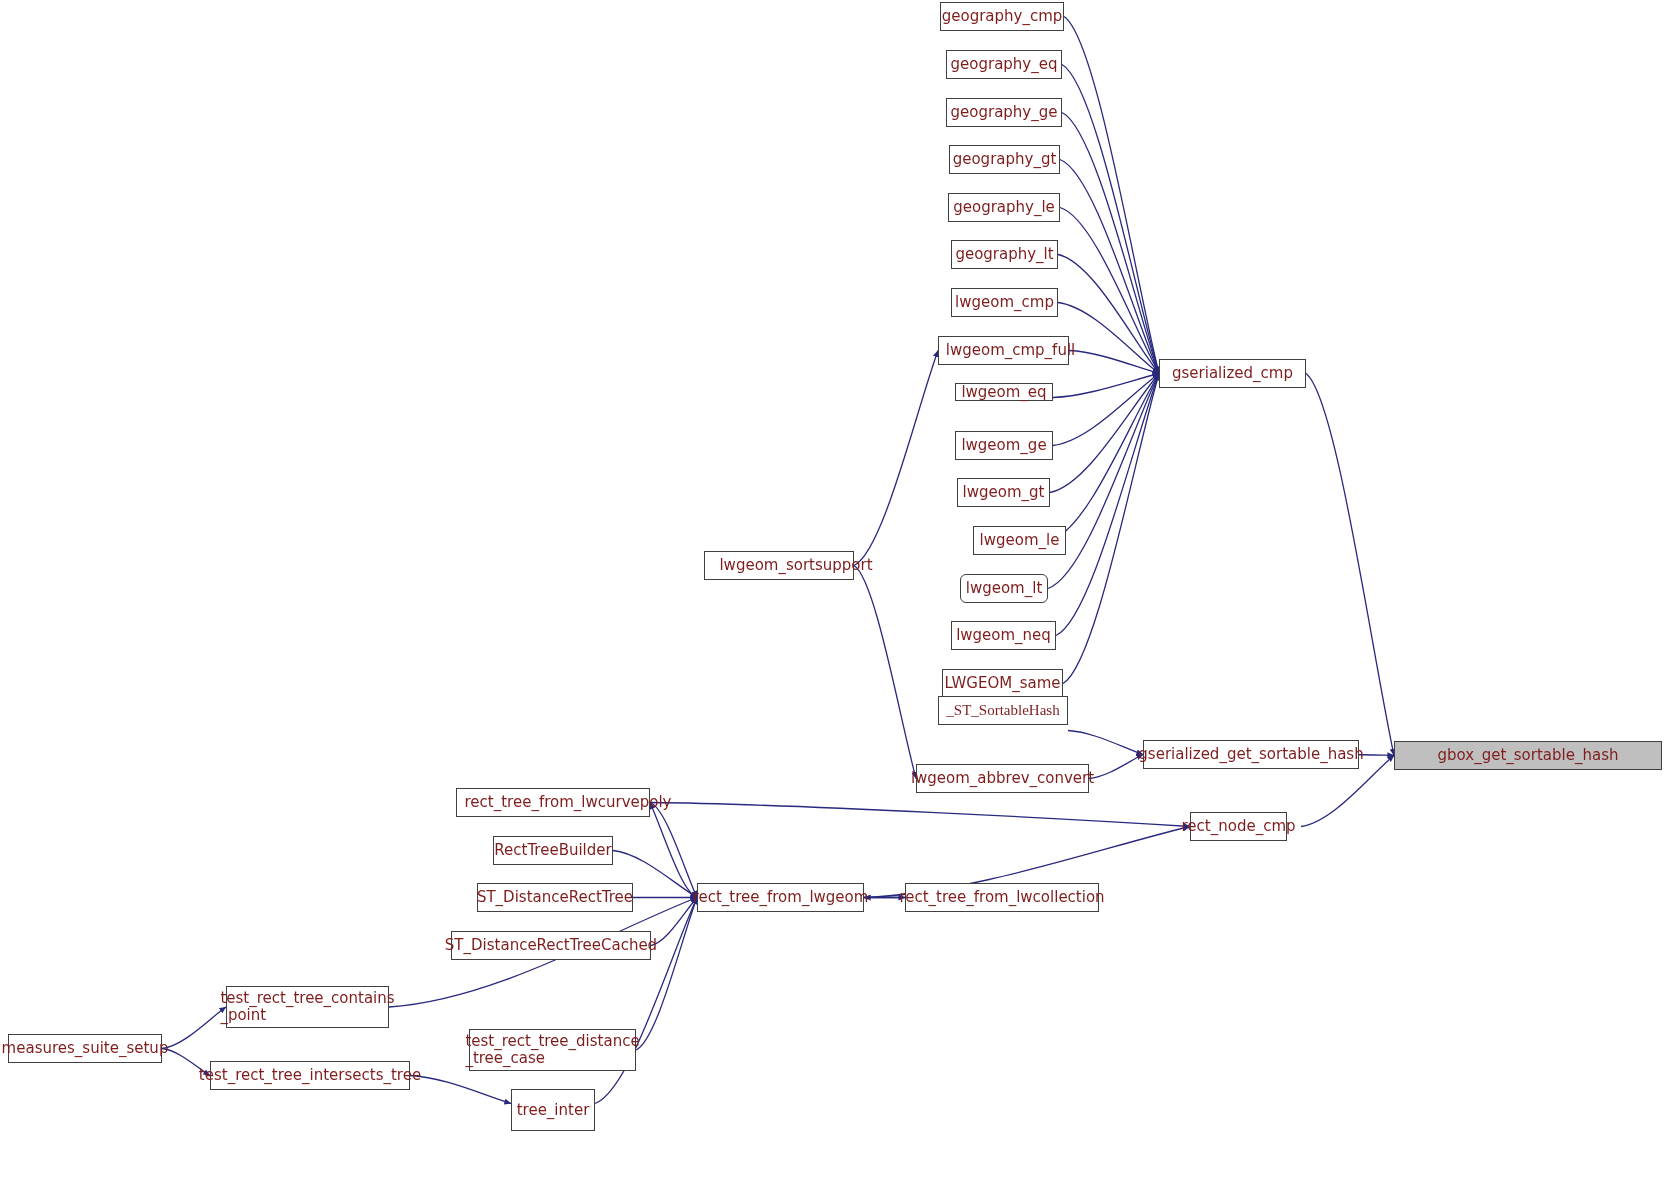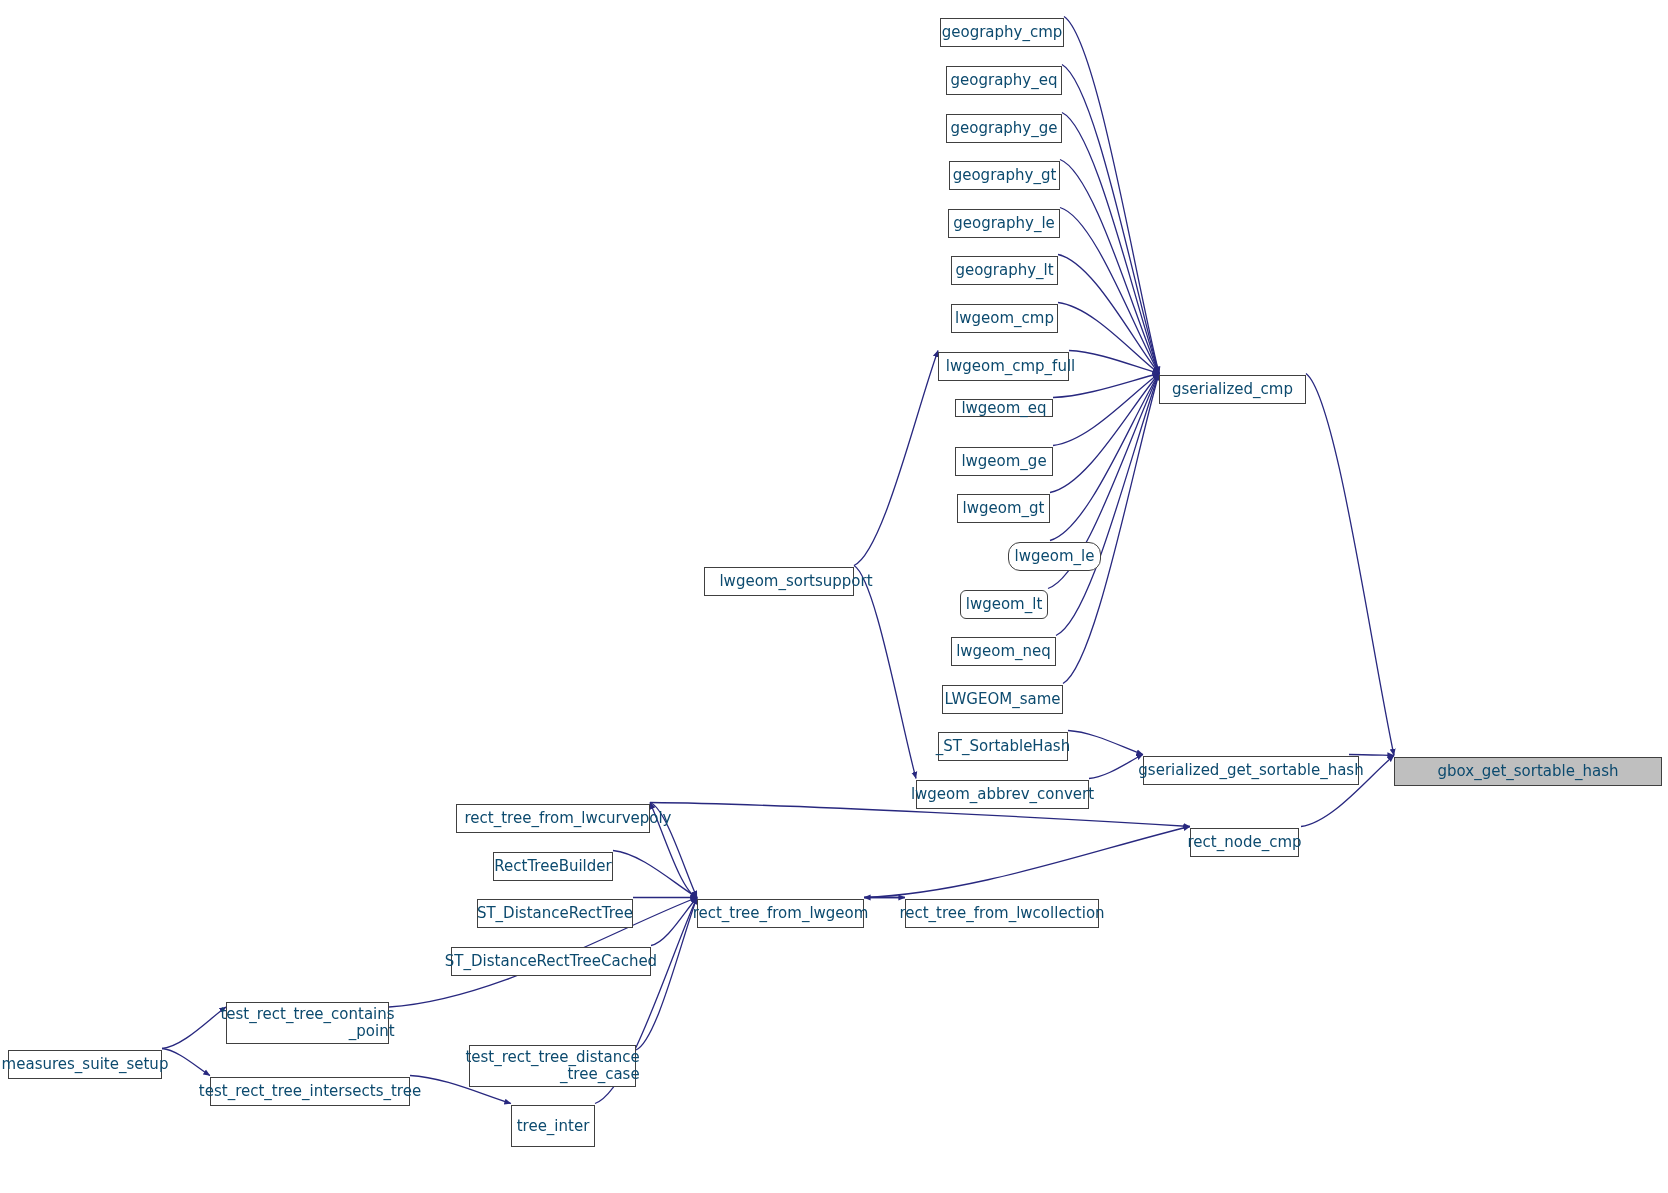--- a/index.html
+++ b/index.html
@@ -21,31 +21,30 @@
     top: 0;
     width: 1668px;
     height: 1193px;
     pointer-events: none;
   }
   .node {
     position: absolute;
     box-sizing: border-box;
     border: 1px solid #404040;
     background: #ffffff;
-    color: #0c4a6e;
+    color: #7f1d1d;
     font-size: 15px;
     line-height: 1.12;
     display: flex;
     align-items: center;
     justify-content: center;
-    text-align: right;
+    text-align: left;
     white-space: pre-line;
     padding: 0 6px;
     z-index: 2;
-    margin-top: 16px;
   }
   .node.highlight {
     background: #bfbfbf;
     border-color: #404040;
   }
 </style>
 </head>
 <body>
 
 <div id="canvas">
@@ -97,32 +96,32 @@
     <div class="node" style="left: 946px; top: 50px; width: 116px; height: 29px;">geography_eq</div>
     <div class="node" style="left: 946px; top: 98px; width: 116px; height: 29px;">geography_ge</div>
     <div class="node" style="left: 949px; top: 145px; width: 111px; height: 29px;">geography_gt</div>
     <div class="node" style="left: 948px; top: 193px; width: 112px; height: 29px;">geography_le</div>
     <div class="node" style="left: 951px; top: 240px; width: 107px; height: 29px;">geography_lt</div>
     <div class="node" style="left: 951px; top: 288px; width: 107px; height: 29px;">lwgeom_cmp</div>
     <div class="node" style="left: 938px; top: 336px; width: 131px; height: 29px; padding-left: 20px;">lwgeom_cmp_full</div>
     <div class="node" style="left: 955px; top: 383px; width: 98px; height: 18px;">lwgeom_eq</div>
     <div class="node" style="left: 955px; top: 431px; width: 98px; height: 29px;">lwgeom_ge</div>
     <div class="node" style="left: 957px; top: 478px; width: 93px; height: 29px;">lwgeom_gt</div>
-    <div class="node" style="left: 1008px; top: 526px; width: 93px; height: 29px; border-radius: 12px;">lwgeom_le</div>
+    <div class="node" style="left: 973px; top: 526px; width: 93px; height: 29px;">lwgeom_le</div>
     <div class="node" style="left: 960px; top: 574px; width: 88px; height: 29px; border-radius: 6px;">lwgeom_lt</div>
     <div class="node" style="left: 951px; top: 621px; width: 105px; height: 29px;">lwgeom_neq</div>
     <div class="node" style="left: 942px; top: 669px; width: 121px; height: 29px;">LWGEOM_same</div>
-    <div class="node" style="left: 938px; top: 716px; width: 130px; height: 29px;">_ST_SortableHash</div>
+    <div class="node" style="left: 938px; top: 696px; width: 130px; height: 29px; font-family: Liberation Serif, serif;">_ST_SortableHash</div>
     <div class="node" style="left: 704px; top: 551px; width: 150px; height: 29px; padding-left: 40px;">lwgeom_sortsupport</div>
     <div class="node" style="left: 1159px; top: 359px; width: 147px; height: 29px;">gserialized_cmp</div>
     <div class="node" style="left: 916px; top: 764px; width: 173px; height: 29px;">lwgeom_abbrev_convert</div>
     <div class="node" style="left: 1143px; top: 740px; width: 216px; height: 29px;">gserialized_get_sortable_hash</div>
     <div class="node highlight" style="left: 1394px; top: 741px; width: 268px; height: 29px;">gbox_get_sortable_hash</div>
     <div class="node" style="left: 456px; top: 788px; width: 194px; height: 29px; padding-left: 36px;">rect_tree_from_lwcurvepoly</div>
-    <div class="node" style="left: 1190px; top: 812px; width: 109px; height: 29px;">rect_node_cmp</div>
+    <div class="node" style="left: 1190px; top: 812px; width: 97px; height: 29px;">rect_node_cmp</div>
     <div class="node" style="left: 493px; top: 836px; width: 120px; height: 29px;">RectTreeBuilder</div>
     <div class="node" style="left: 697px; top: 883px; width: 167px; height: 29px;">rect_tree_from_lwgeom</div>
     <div class="node" style="left: 905px; top: 883px; width: 194px; height: 29px;">rect_tree_from_lwcollection</div>
     <div class="node" style="left: 477px; top: 883px; width: 156px; height: 29px;">ST_DistanceRectTree</div>
     <div class="node" style="left: 451px; top: 931px; width: 200px; height: 29px;">ST_DistanceRectTreeCached</div>
     <div class="node" style="left: 226px; top: 986px; width: 163px; height: 42px;">test_rect_tree_contains
 _point</div>
     <div class="node" style="left: 469px; top: 1029px; width: 167px; height: 42px;">test_rect_tree_distance
 _tree_case</div>
     <div class="node" style="left: 8px; top: 1034px; width: 154px; height: 29px;">measures_suite_setup</div>

